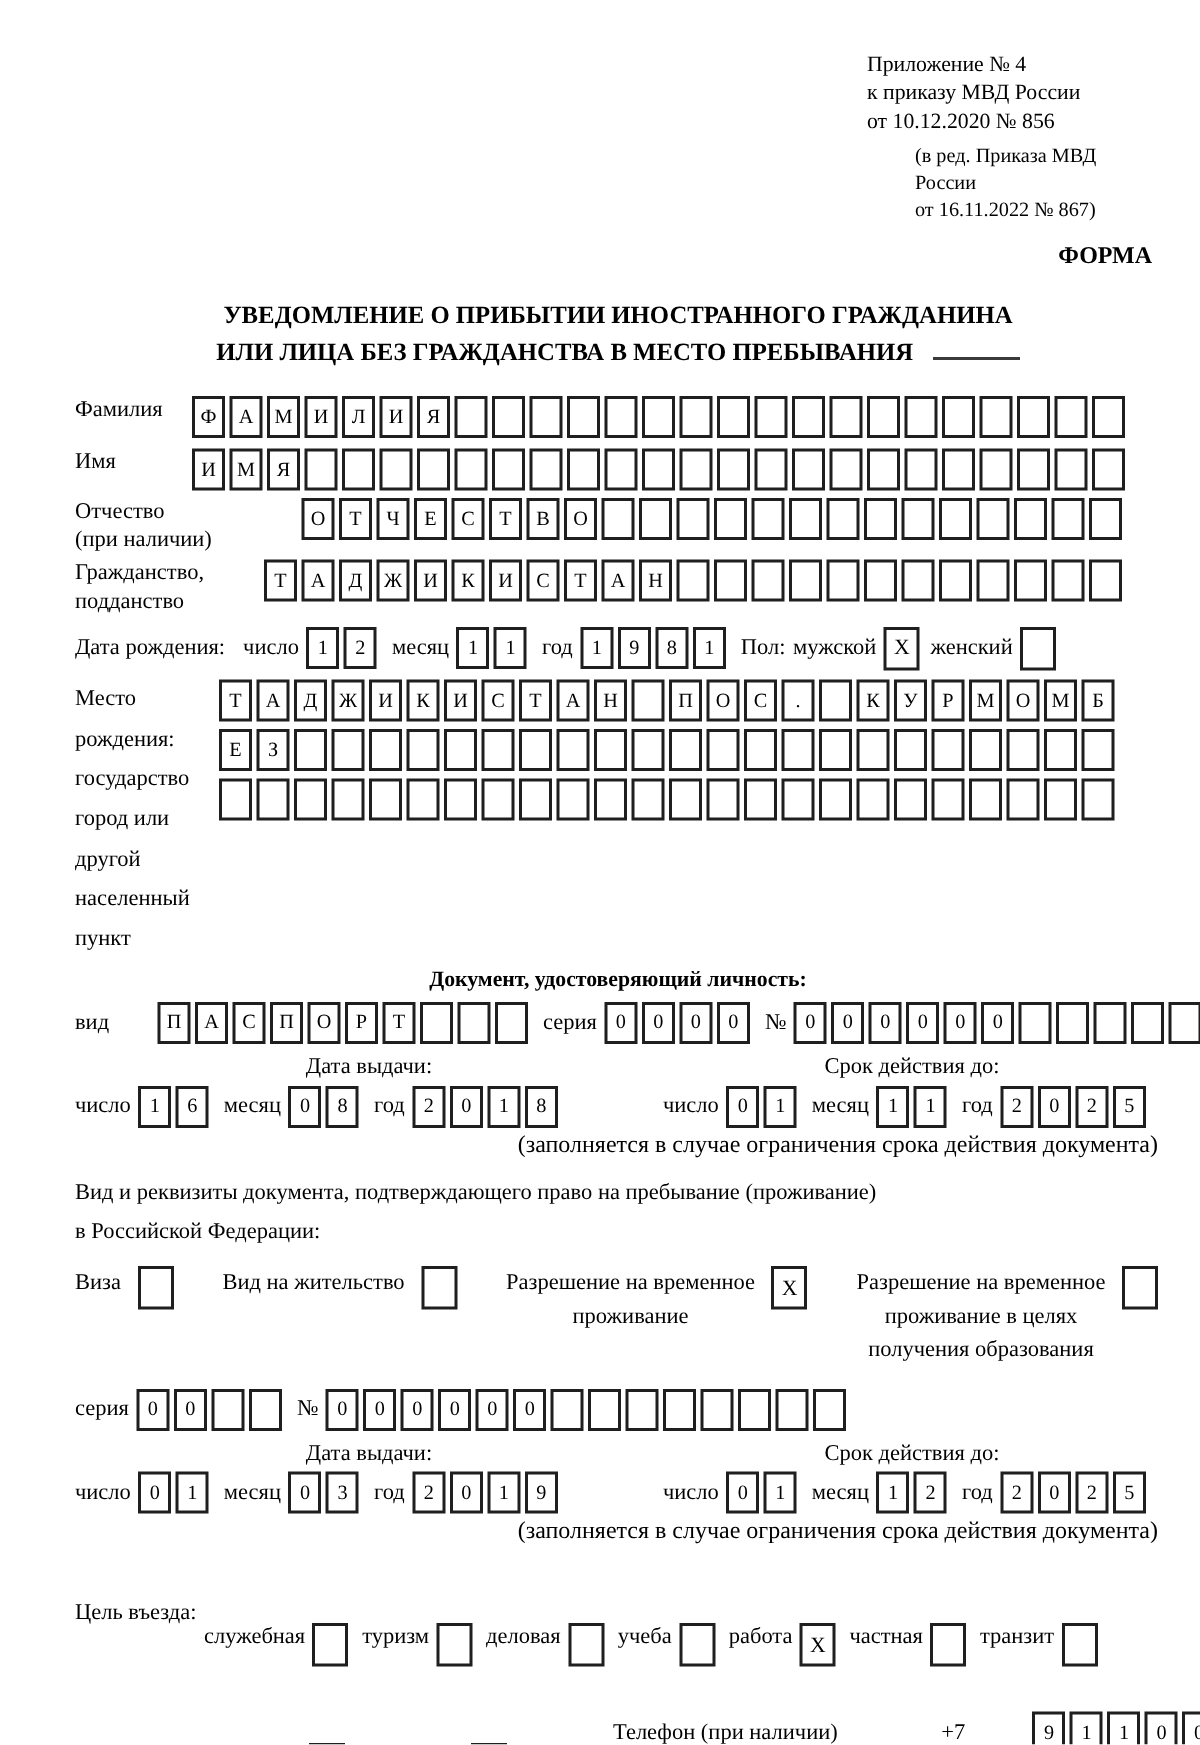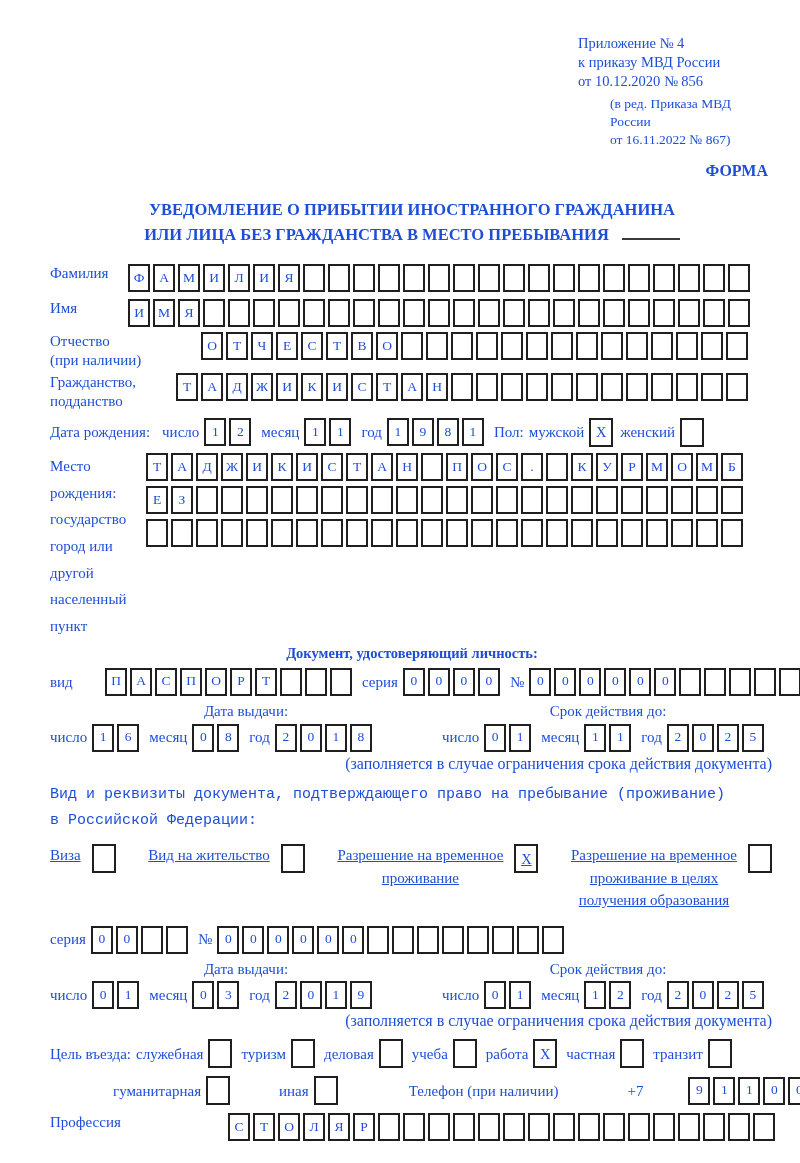--- a/index.html
+++ b/index.html
@@ -1,20 +1,20 @@
 <!DOCTYPE html>
 <html lang="ru"><head>
 <meta charset="utf-8">
 <style>
   html,body{margin:0;padding:0;background:#fff;}
   .page{
     position:relative;
     width:800px;height:1163px;box-sizing:border-box;
     padding:34px 26px 16px 50px;
-    background:#fff;color:#1d4ed8;
+    background:#fff;color:#000000;
     font-family:"Liberation Serif","DejaVu Serif",serif;
     font-size:15px;line-height:1.25;
     overflow:hidden;
   }
   
   .hdr-note{margin-left:auto;width:196px;font-size:14.5px;line-height:1.32;margin-bottom:10px;}
   .hdr-note .sub{font-size:13.5px;margin-left:32px;}
   .hdr-note .gap{height:4px;}
   .forma{text-align:right;font-weight:bold;font-size:16px;padding-right:6px;margin:12px 0 16px;}
   .title{text-align:center;font-weight:bold;font-size:16.5px;line-height:1.55;margin:0 0 16px;}
@@ -46,29 +46,29 @@
   .lblcol.w96{width:96px;}
   .rowscol .boxes{margin-bottom:5px;display:flex;}
   .doc-h{text-align:center;font-weight:bold;font-size:14.5px;margin:4px 0 6px;}
   
   .dpair{display:flex;align-items:flex-start;margin-bottom:2px;}
   .dcol{width:392px;flex:none;}
   .dcol2{flex:1;}
   .dcap{text-align:center;margin-bottom:3px;}
   .dg{display:flex;align-items:center;}
   .note{text-align:right;font-size:16px;margin:2px 2px 8px 0;}
-  .intro{margin:2px 0 10px;line-height:1.75;font-family:Liberation Mono, monospace;}
+  .intro{margin:2px 0 10px;line-height:1.75;}
   
-  .opts{display:flex;align-items:flex-start;justify-content:space-between;margin:2px 0 14px;padding-right:2px;text-decoration:underline;}
+  .opts{display:flex;align-items:flex-start;justify-content:space-between;margin:2px 0 14px;padding-right:2px;}
   .opt{display:flex;align-items:flex-start;gap:11px;}
   .olbl{line-height:1.5;}
   .olbl.c{text-align:center;}
   
   .prow{display:flex;align-items:center;margin-bottom:8px;flex-wrap:nowrap;}
-  .pitem{display:flex;align-items:center;gap:5px;margin-right:9px;}
+  .pitem{display:flex;gap:5px;margin-right:9px;margin-top:43px;}
   .indent{margin-left:63px;gap:40px;}
 </style>
 </head>
 <body>
 
 <div class="page">
 
   <div class="hdr-note">
     <div>Приложение № 4</div>
     <div>к приказу МВД России</div>

